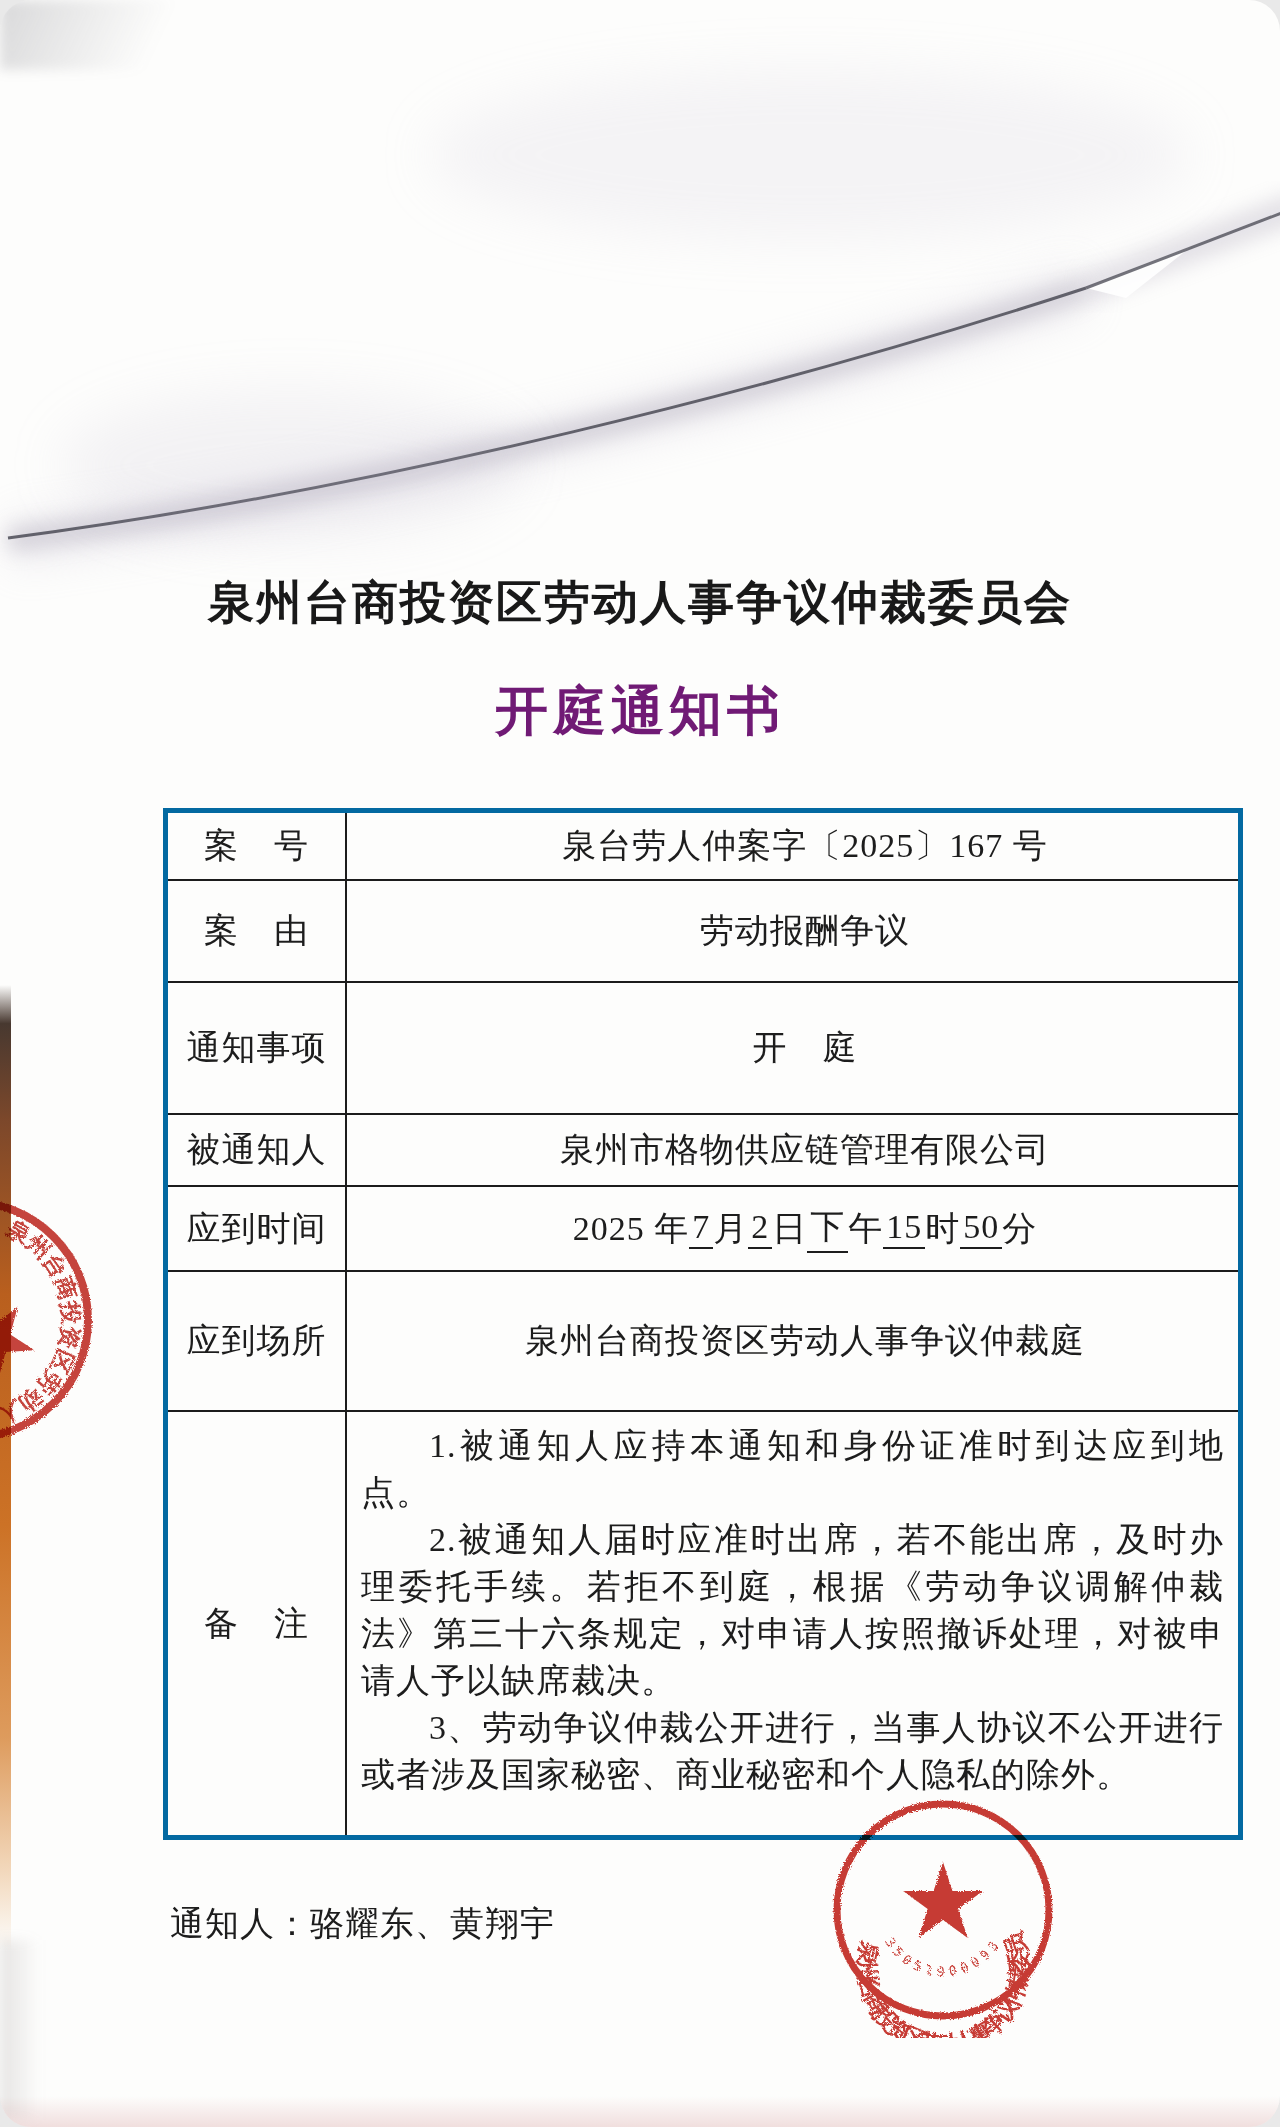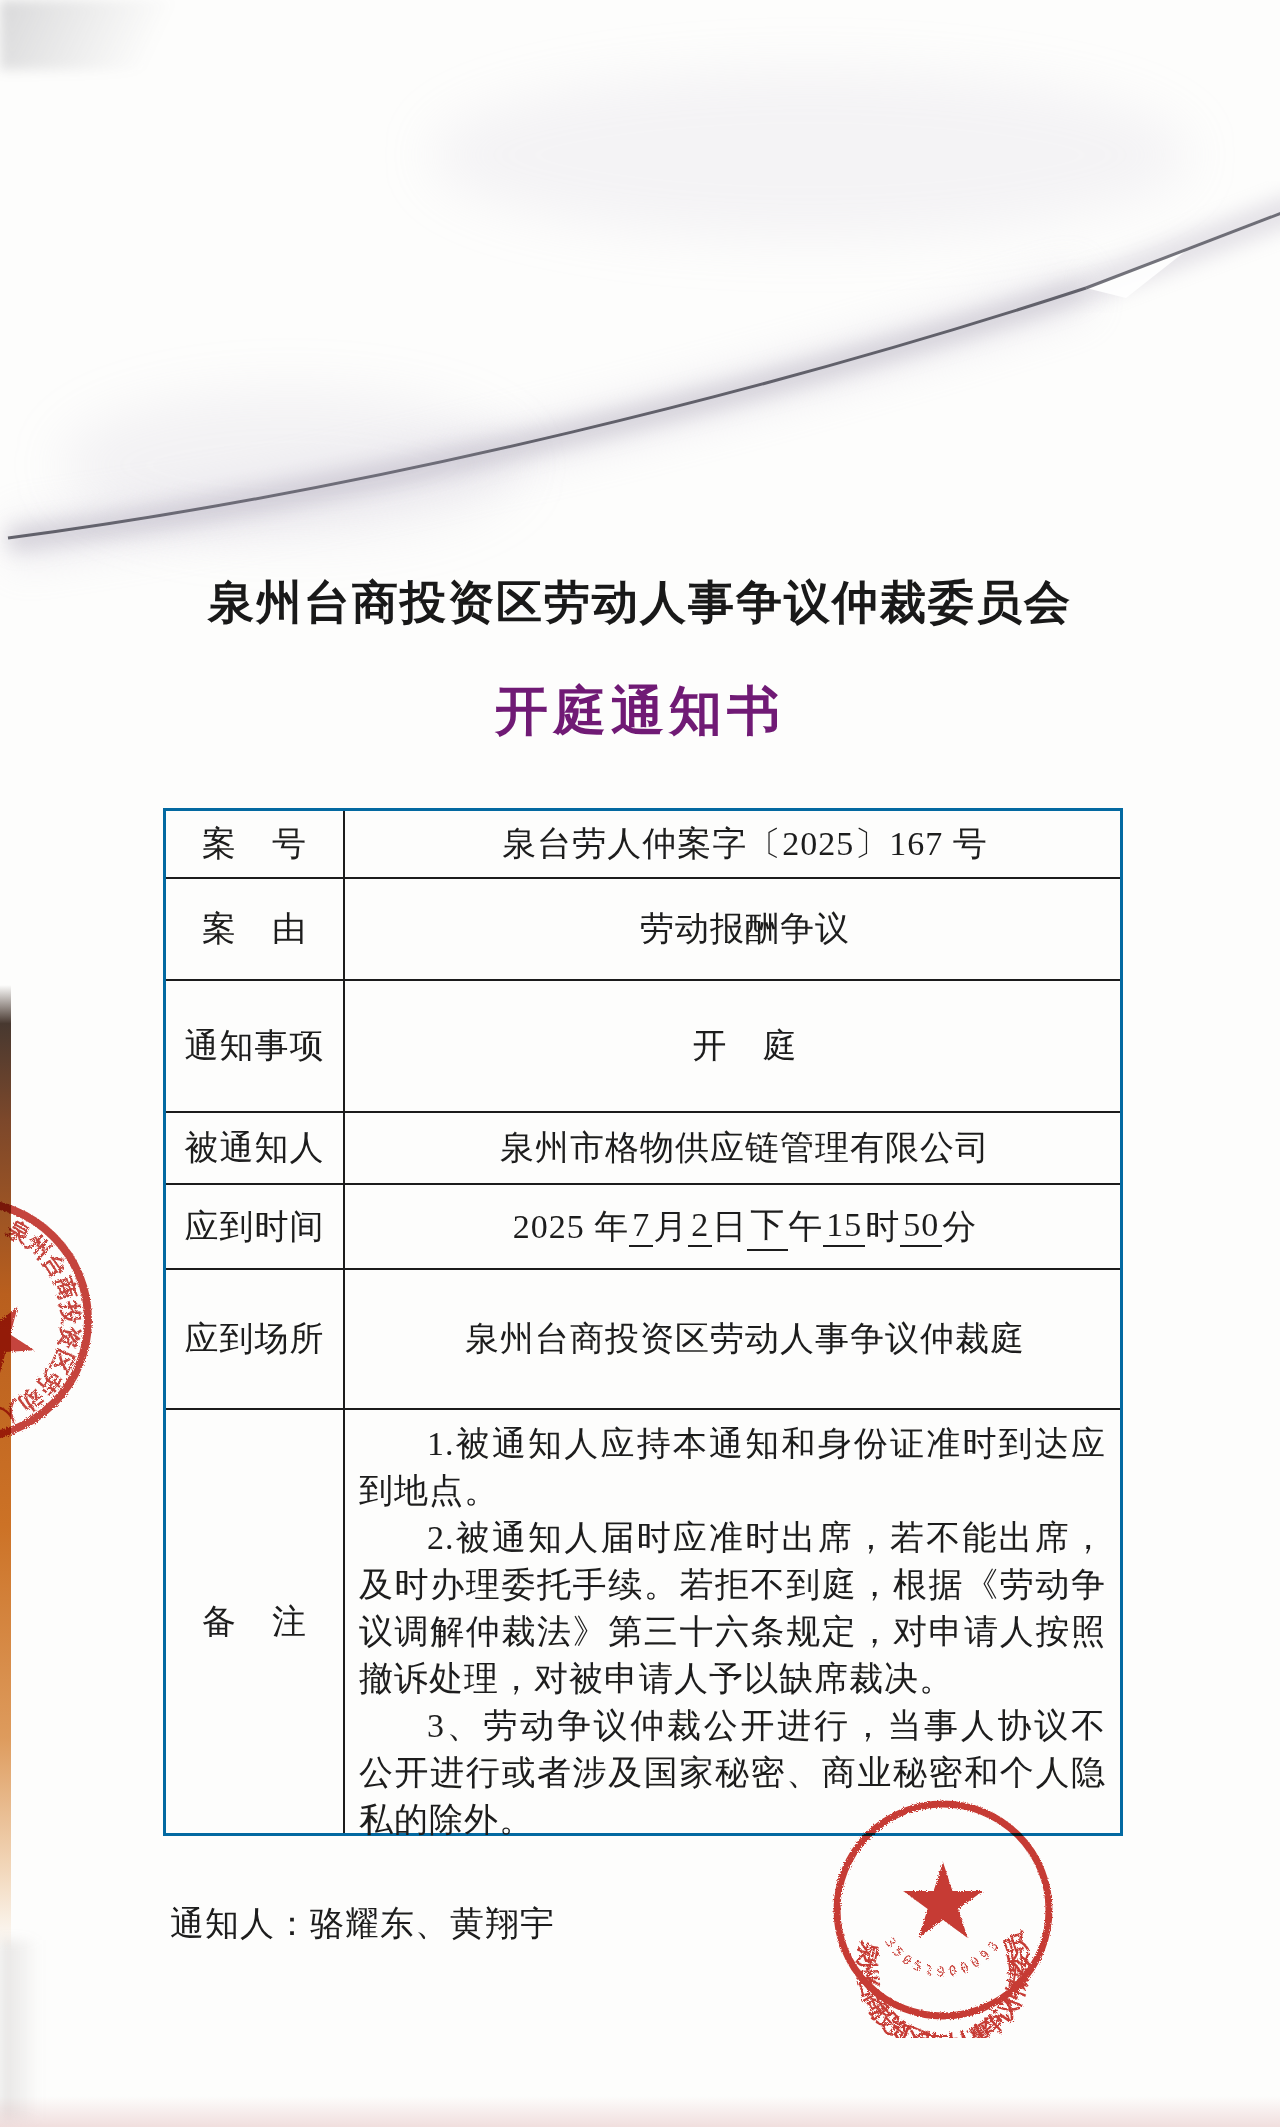--- a/index.html
+++ b/index.html
@@ -1,19 +1,19 @@
 <!DOCTYPE html>
 <html><head>
 <meta charset="utf-8">
 <style>
   html,body{margin:0;padding:0;background:#e9e9e9;}
   .page{
     position:relative;width:1280px;height:2127px;margin:0 auto;
     background:#fdfdfc;overflow:hidden;
-    font-family:"Liberation Serif","DejaVu Serif",serif;color:#1d1d1d;
+    font-family:"Liberation Serif","DejaVu Serif",serif;color:#1d1d1d;border-radius:31px;
   }
   
   .fold-svg{position:absolute;left:0;top:0;pointer-events:none;}
   .corner-shade{position:absolute;left:0;top:0;width:240px;height:70px;
     background:linear-gradient(115deg,rgba(90,90,100,.22),rgba(90,90,100,0) 65%);
     filter:blur(6px);}
   .cloud{position:absolute;border-radius:50%;filter:blur(26px);}
   .cloud.a{left:430px;top:70px;width:760px;height:170px;background:rgba(204,194,214,.17);}
   .cloud.b{left:60px;top:390px;width:460px;height:150px;background:rgba(190,182,200,.15);}
   .edge-strip{position:absolute;left:0;top:985px;width:11px;height:965px;
@@ -25,22 +25,22 @@
     background:linear-gradient(to bottom,rgba(216,160,160,0),rgba(214,158,158,.32));}
   .bl-wisp{position:absolute;left:0px;top:1940px;width:40px;height:180px;
     background:linear-gradient(to right,rgba(120,110,110,.18),rgba(120,110,110,0));
     filter:blur(6px);}
   
   .org-title{position:absolute;left:0;top:572px;width:1280px;text-align:center;
     font-size:46px;font-weight:bold;letter-spacing:2px;color:#191919;}
   .doc-title{position:absolute;left:0;top:676px;width:1280px;text-align:center;
     font-size:53px;font-weight:bold;letter-spacing:5px;color:#701a75;}
   
-  .ntable{position:absolute;left:163px;top:808px;width:960px;box-sizing:border-box;
-    border:3px solid #0369a1;}
+  .ntable{position:absolute;left:163px;top:808px;width:1080px;box-sizing:border-box;
+    border:5px solid #0369a1;}
   .trow{display:flex;box-sizing:border-box;border-top:2px solid #1c1c1c;}
   .trow:first-child{border-top:none;}
   .tlabel{width:179px;box-sizing:border-box;border-right:2px solid #1c1c1c;
     display:flex;align-items:center;justify-content:center;
     font-size:34px;letter-spacing:1px;}
   .tvalue{flex:1;display:flex;align-items:center;justify-content:center;
     font-size:34px;letter-spacing:1px;padding-left:25px;}
   .tvalue.remarks{display:block;padding:10px 14px 0 14px;}
   .remarks p{margin:0;font-size:34px;line-height:47px;text-indent:2em;
     text-align:justify;}

